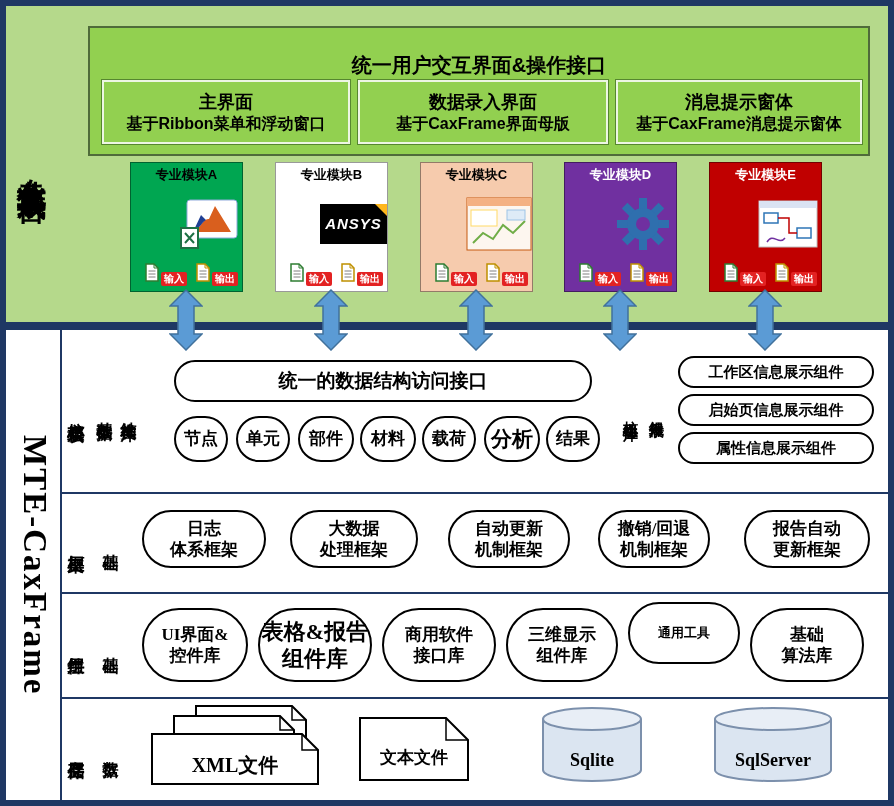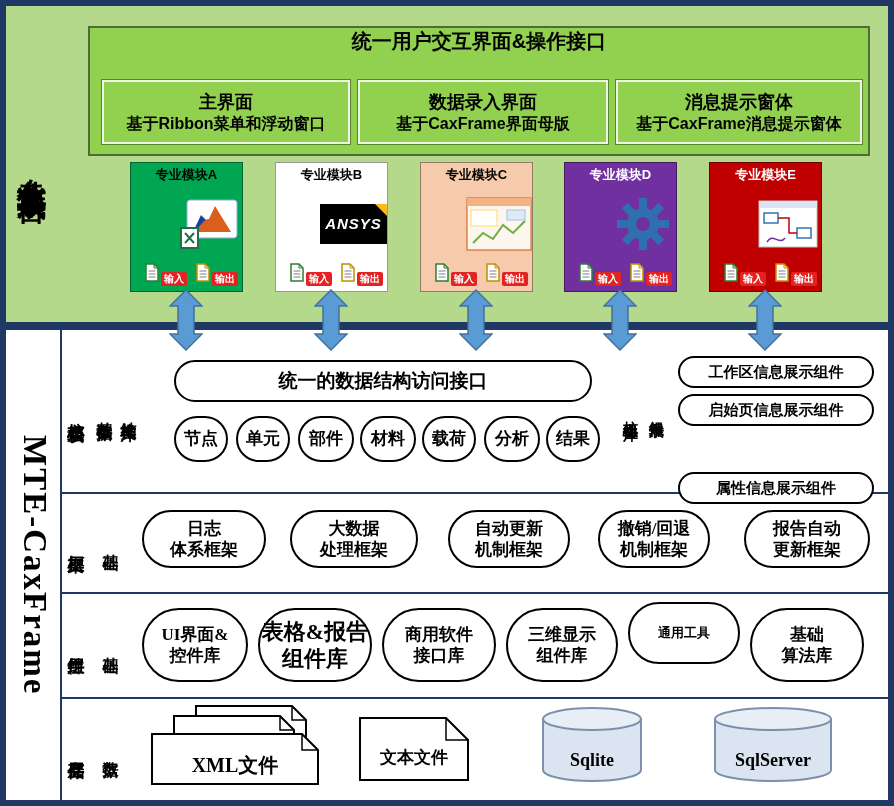--- a/index.html
+++ b/index.html
@@ -6,21 +6,21 @@
   html,body { background:#ffffff; }
   body { font-family:"Liberation Sans",sans-serif; }
   .root { position:relative; width:894px; height:806px; background:#1f3864; overflow:hidden; }
 
   
   .green-panel { position:absolute; left:6px; top:6px; width:882px; height:316px; background:#b5d98b; }
   .platform-title { position:absolute; left:2px; top:2px; width:48px; height:312px;
     writing-mode:vertical-rl; text-orientation:upright; font-size:29px; font-weight:bold; color:#000;
     display:flex; align-items:center; justify-content:center; letter-spacing:2px; }
   .ui-box { position:absolute; left:82px; top:20px; width:782px; height:130px; background:#92d050; border:2px solid #4f6b3a; }
-  .ui-box-title { text-align:center; font-size:20px; font-weight:bold; padding-top:0; color:#000; }
+  .ui-box-title { text-align:center; font-size:20px; font-weight:bold; padding-top:24px; color:#000; }
   .ui-subbox { position:absolute; top:52px; height:64px; background:#92d050; border:2px solid #edf6e3; outline:1px solid #56872f;
     display:flex; flex-direction:column; align-items:center; justify-content:center; text-align:center; color:#000; }
   .ui-subbox .l1 { font-size:18px; font-weight:bold; }
   .ui-subbox .l2 { font-size:16px; font-weight:bold; }
 
   .module { position:absolute; top:156px; width:113px; height:130px; border:1px solid rgba(0,0,0,.4); display:flex; flex-direction:column; }
   .module-title { text-align:center; font-size:13px; font-weight:bold; padding-top:3px; }
   .module-logo { flex:1; display:flex; align-items:center; justify-content:center;margin-left:44px; }
   .module-io { display:flex; justify-content:space-between; padding:0 5px 5px; }
   .io-group { display:flex; align-items:flex-end; gap:2px;padding-left:9px; }
@@ -246,28 +246,28 @@
     <div class="vlabel" style="left:58px; top:0; height:162px; font-size:17px;">核心模块层</div>
     <div class="vlabel" style="left:86px; top:0; height:162px; font-size:16px;">基础数据</div>
     <div class="vlabel" style="left:110px; top:0; height:162px; font-size:16px;">结构类库</div>
 
     <div class="stadium" style="left:168px; top:30px; width:418px; height:42px; border-radius:21px; font-size:19px;">统一的数据结构访问接口</div>
     <div class="stadium" style="left:168px; top:86px; width:54px; height:46px; border-radius:23px; font-size:17px;">节点</div>
     <div class="stadium" style="left:230px; top:86px; width:54px; height:46px; border-radius:23px; font-size:17px;">单元</div>
     <div class="stadium" style="left:292px; top:86px; width:56px; height:46px; border-radius:23px; font-size:17px;">部件</div>
     <div class="stadium" style="left:354px; top:86px; width:56px; height:46px; border-radius:23px; font-size:17px;">材料</div>
     <div class="stadium" style="left:416px; top:86px; width:54px; height:46px; border-radius:23px; font-size:17px;">载荷</div>
-    <div class="stadium" style="left:478px; top:86px; width:56px; height:46px; border-radius:23px; font-size:17px;">分析</div>
+    <div class="stadium" style="left:478px; top:86px; width:56px; height:46px; border-radius:23px; font-size:21px;">分析</div>
     <div class="stadium" style="left:540px; top:86px; width:54px; height:46px; border-radius:23px; font-size:17px;">结果</div>
 
     <div class="vlabel" style="left:612px; top:0; height:162px; font-size:15px;">核心组件库</div>
     <div class="vlabel" style="left:638px; top:0; height:162px; font-size:15px;">组件展示</div>
     <div class="stadium" style="left:672px; top:26px; width:196px; height:32px; border-radius:16px; font-size:15px;">工作区信息展示组件</div>
     <div class="stadium" style="left:672px; top:64px; width:196px; height:32px; border-radius:16px; font-size:15px;">启始页信息展示组件</div>
-    <div class="stadium" style="left:672px; top:102px; width:196px; height:32px; border-radius:16px; font-size:15px;margin-top:40px;">属性信息展示组件</div>
+    <div class="stadium" style="left:672px; top:102px; width:196px; height:32px; border-radius:16px; font-size:15px;">属性信息展示组件</div>
 
     <div class="vlabel" style="left:58px; top:162px; height:100px; font-size:17px;">框架层</div>
     <div class="vlabel" style="left:92px; top:162px; height:100px; font-size:16px;">基础</div>
     <div class="stadium" style="left:136px; top:180px; width:124px; height:58px; border-radius:29px; font-size:17px;">日志
 体系框架</div>
     <div class="stadium" style="left:284px; top:180px; width:128px; height:58px; border-radius:29px; font-size:17px;">大数据
 处理框架</div>
     <div class="stadium" style="left:442px; top:180px; width:122px; height:58px; border-radius:29px; font-size:17px;">自动更新
 机制框架</div>
     <div class="stadium" style="left:592px; top:180px; width:112px; height:58px; border-radius:29px; font-size:17px;">撤销/回退

